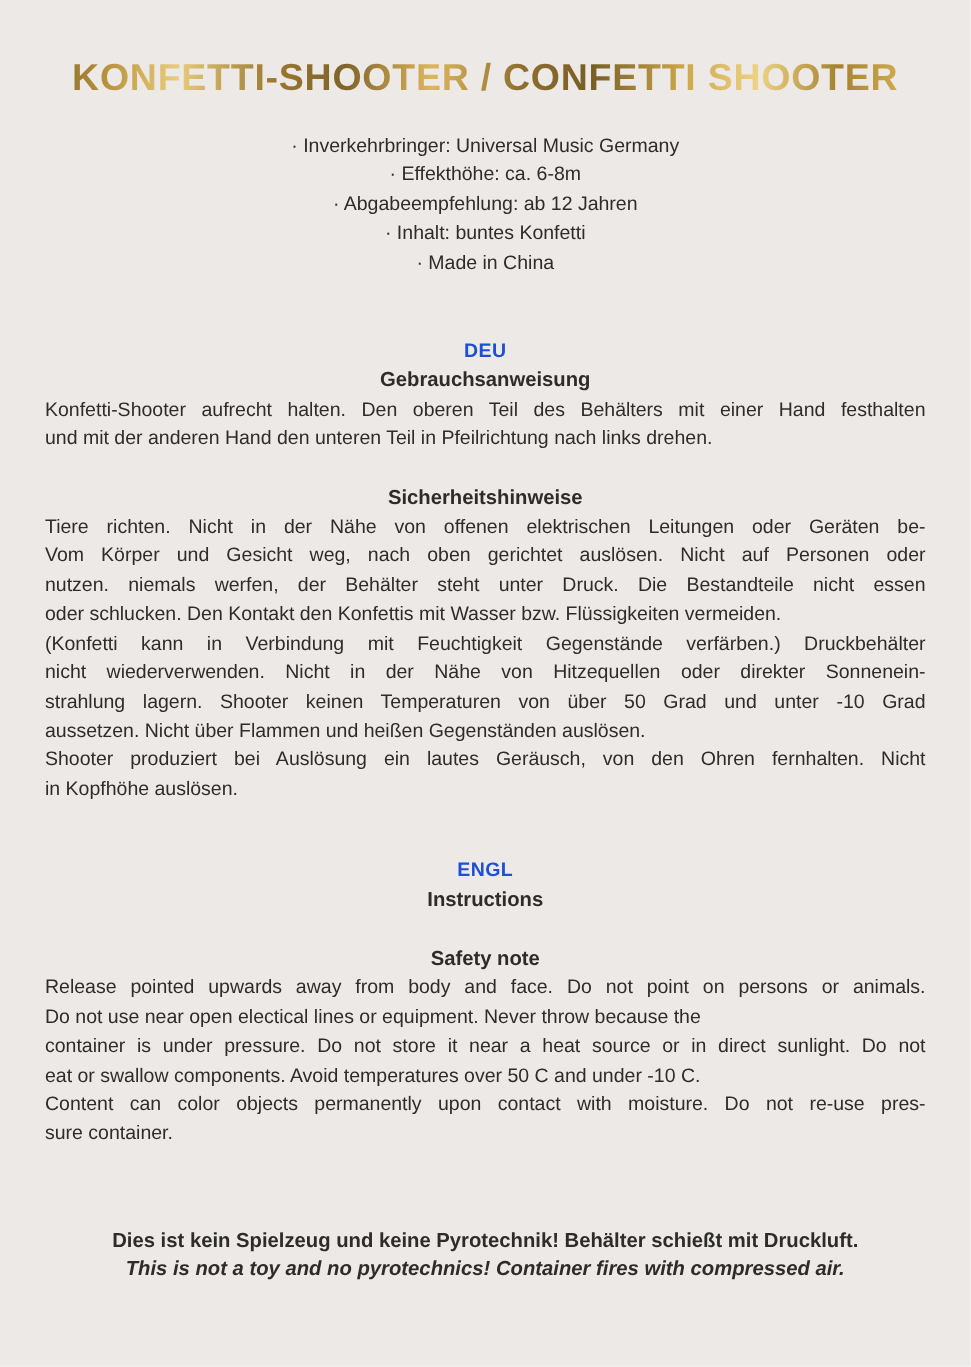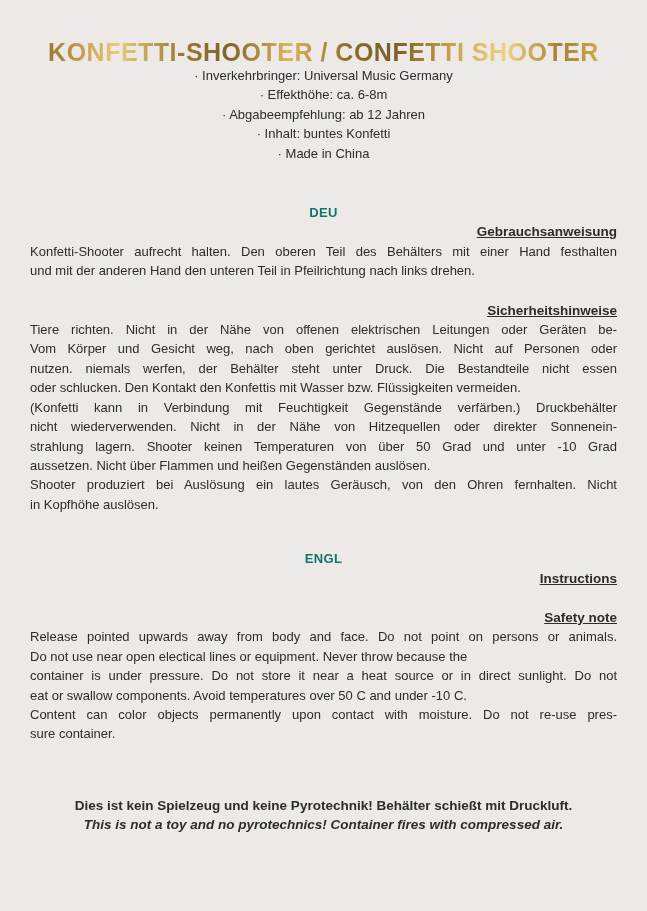--- a/index.html
+++ b/index.html
@@ -25,37 +25,36 @@
     letter-spacing:.5px;
     color:#A5812F;
     background:linear-gradient(92deg,
       #85662B 0%, #B8913C 7%, #E9CD7C 15%, #9A7830 26%,
       #7F632A 34%, #DDB65B 44%, #8F6F2D 54%, #775D26 62%,
       #CAA348 72%, #EED384 81%, #A5812F 90%, #E3BD5F 100%);
     -webkit-background-clip:text;
     background-clip:text;
     -webkit-text-fill-color:transparent;
   }
-  .facts{}
+  .facts{margin-top:21px;}
   .fact-line{text-align:center;}
   .lang{
     text-align:center;
     font-weight:700;
-    color:#0f766e;
+    color:#1d4ed8;
     letter-spacing:.3px;
   }
   .lang-deu{margin-top:40px;}
   .lang-engl{margin-top:35px;}
   h2{
     margin:0;
     font-size:13.5px;
     line-height:19.4px;
     font-weight:700;
-    text-align:right;
-    text-decoration:underline;
+    text-align:center;
   }
   .h-gap{margin-top:20px;}
   .para{margin:0;}
   .tline{text-align:left;}
   .tline.just{text-align:justify;text-align-last:justify;}
   .warning{margin-top:52px;}
   .warn-line{
     text-align:center;
     font-weight:700;
     font-size:13.5px;

